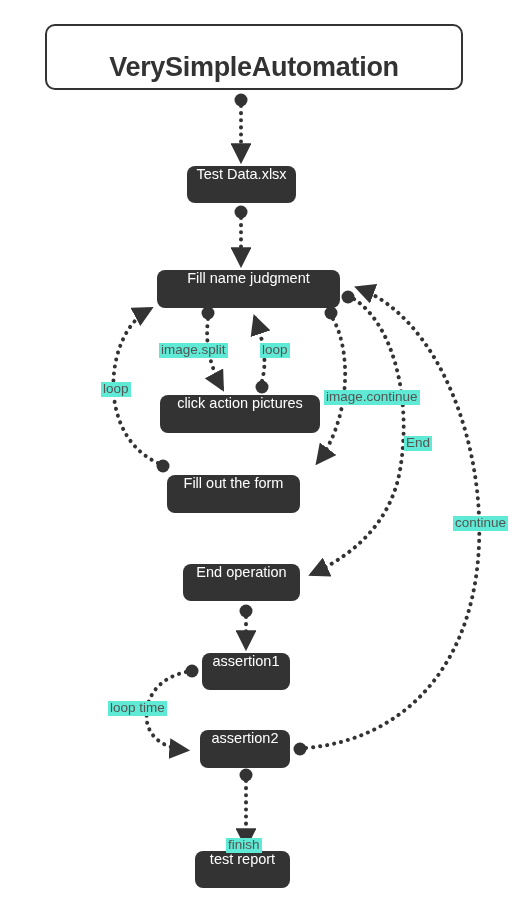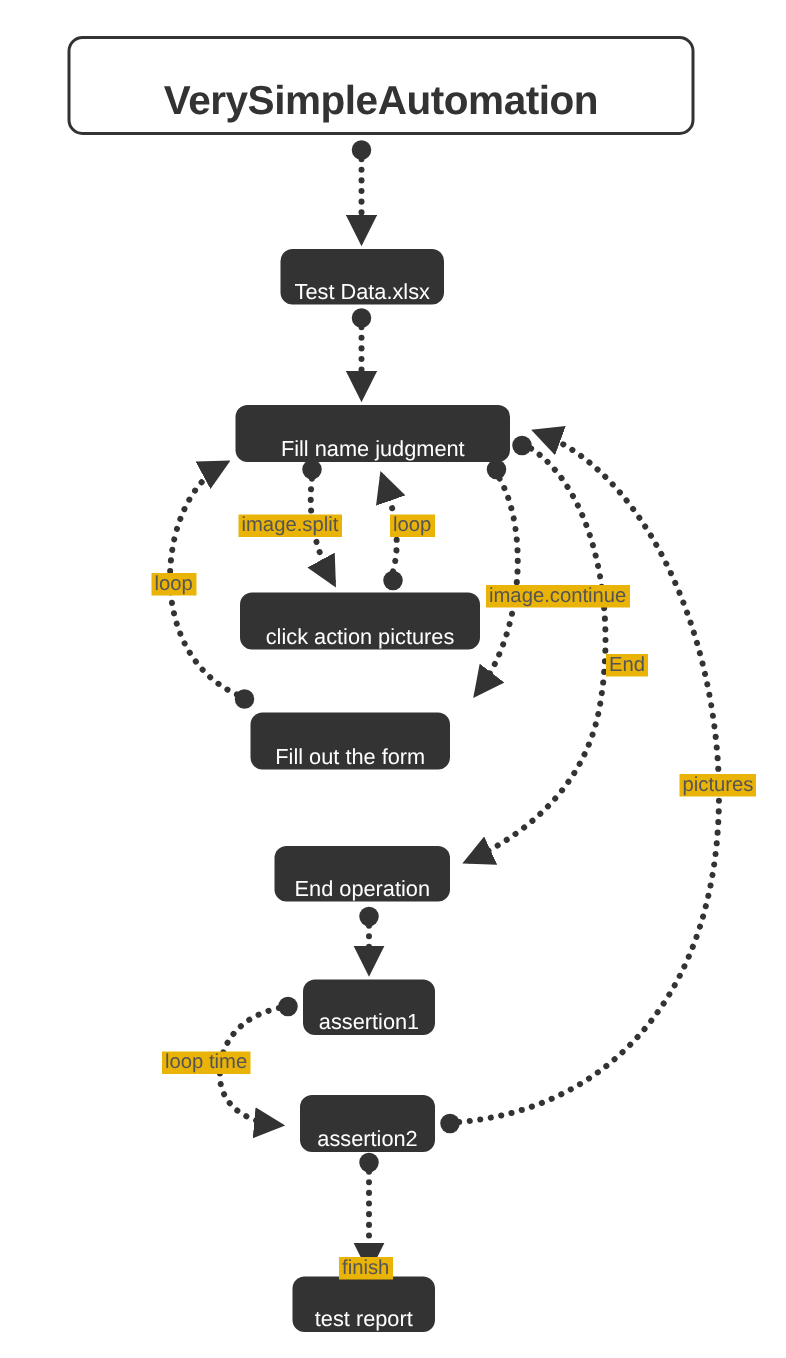--- a/index.html
+++ b/index.html
@@ -48,33 +48,33 @@
     color: #333333;
     letter-spacing: -0.3px;
     margin-top: 20px;
   }
   .node {
     position: absolute;
     box-sizing: border-box;
     background: #333333;
     border-radius: 8px;
     display: flex;
-    align-items: flex-end;
+    align-items: flex-start;
     justify-content: center;
     color: #ffffff;
     font-size: 14.5px;
     white-space: nowrap;
     padding: 0 14px;
   }
   .edge-label {
     position: absolute;
     font-size: 13.5px;
     color: #555555;
     white-space: nowrap;
-    background: #eab308;
+    background: #5eead4;
     padding: 0 2px;
     line-height: 1.1;
   }
 </style>
 </head>
 <body>
 
 <div id="canvas">
 
   <svg class="edge-layer" viewBox="0 0 524 905" xmlns="http://www.w3.org/2000/svg">
@@ -183,17 +183,17 @@
   <div class="edge-label" style="left:260px; top:343px;">loop</div>
 
   <div class="edge-label" style="left:101px; top:382px;">loop</div>
 
   <div class="edge-label" style="left:324px; top:390px;">image.continue</div>
 
   <div class="edge-label" style="left:404px; top:436px;">End</div>
 
   <div class="edge-label" style="left:108px; top:701px;">loop time</div>
 
-  <div class="edge-label" style="left:453px; top:516px;">pictures</div>
+  <div class="edge-label" style="left:453px; top:516px;">continue</div>
 
   <div class="edge-label" style="left:226px; top:838px;">finish</div>
 
 </div>
 
 </body></html>

